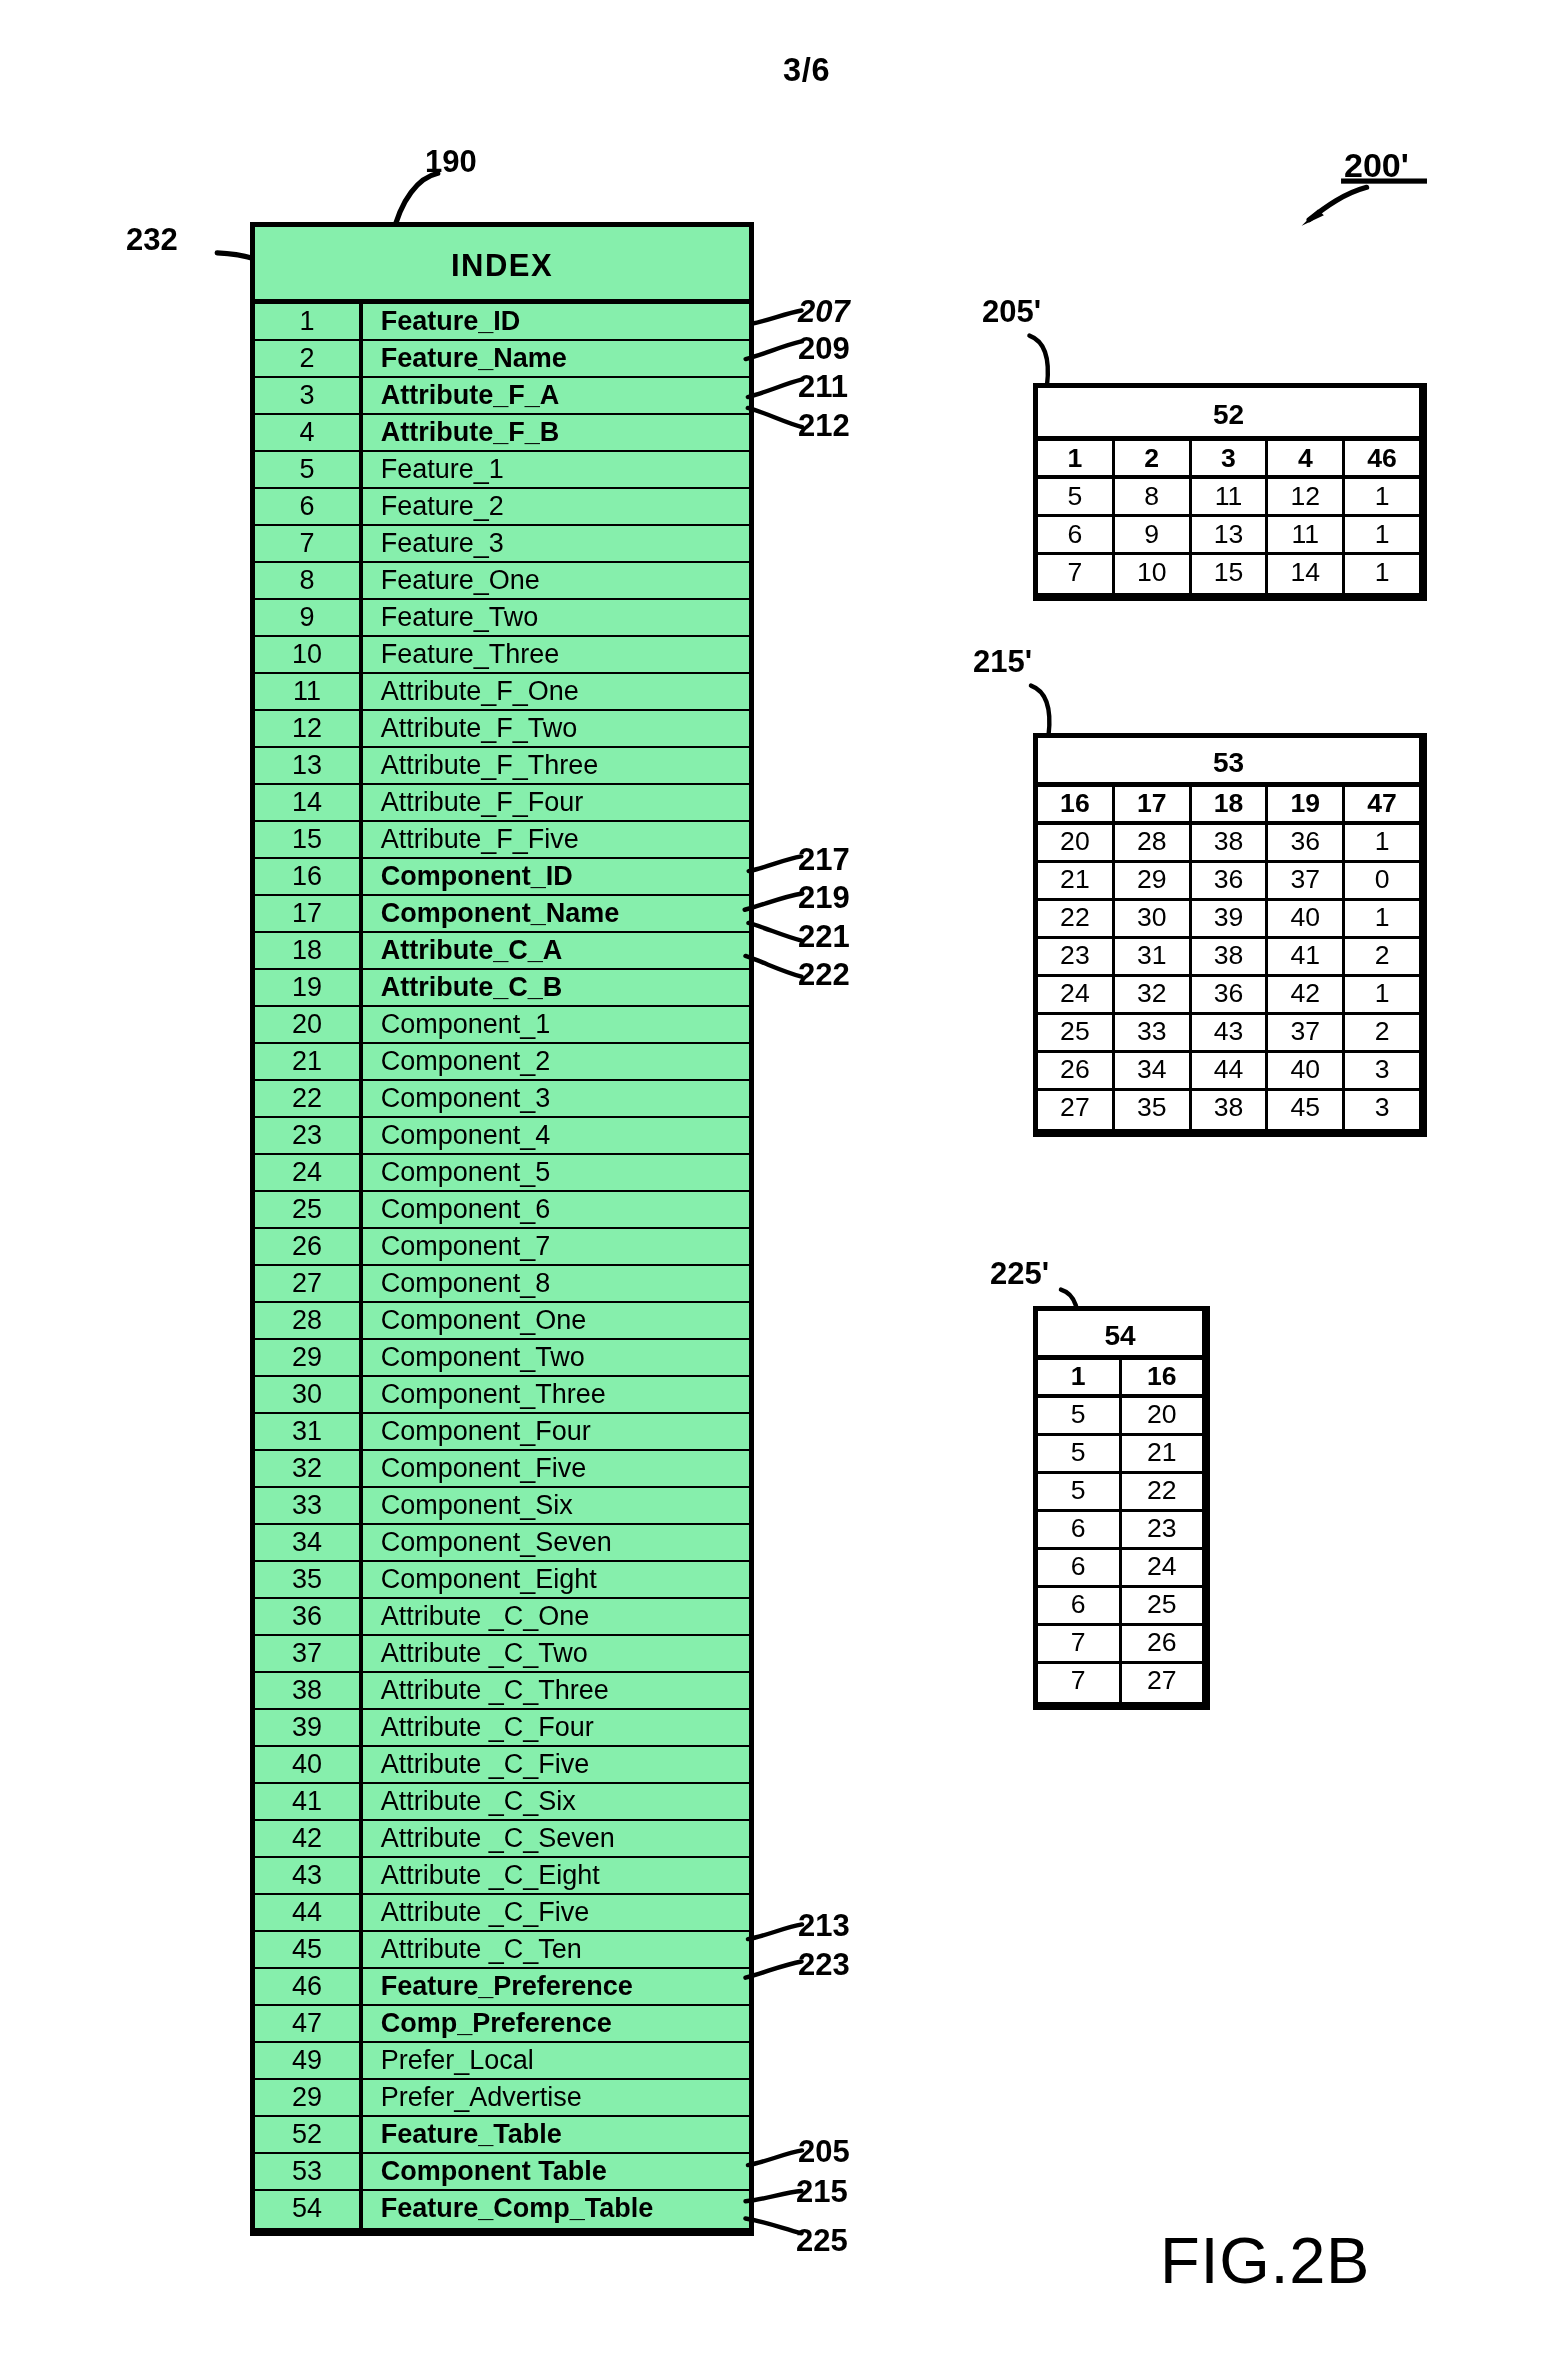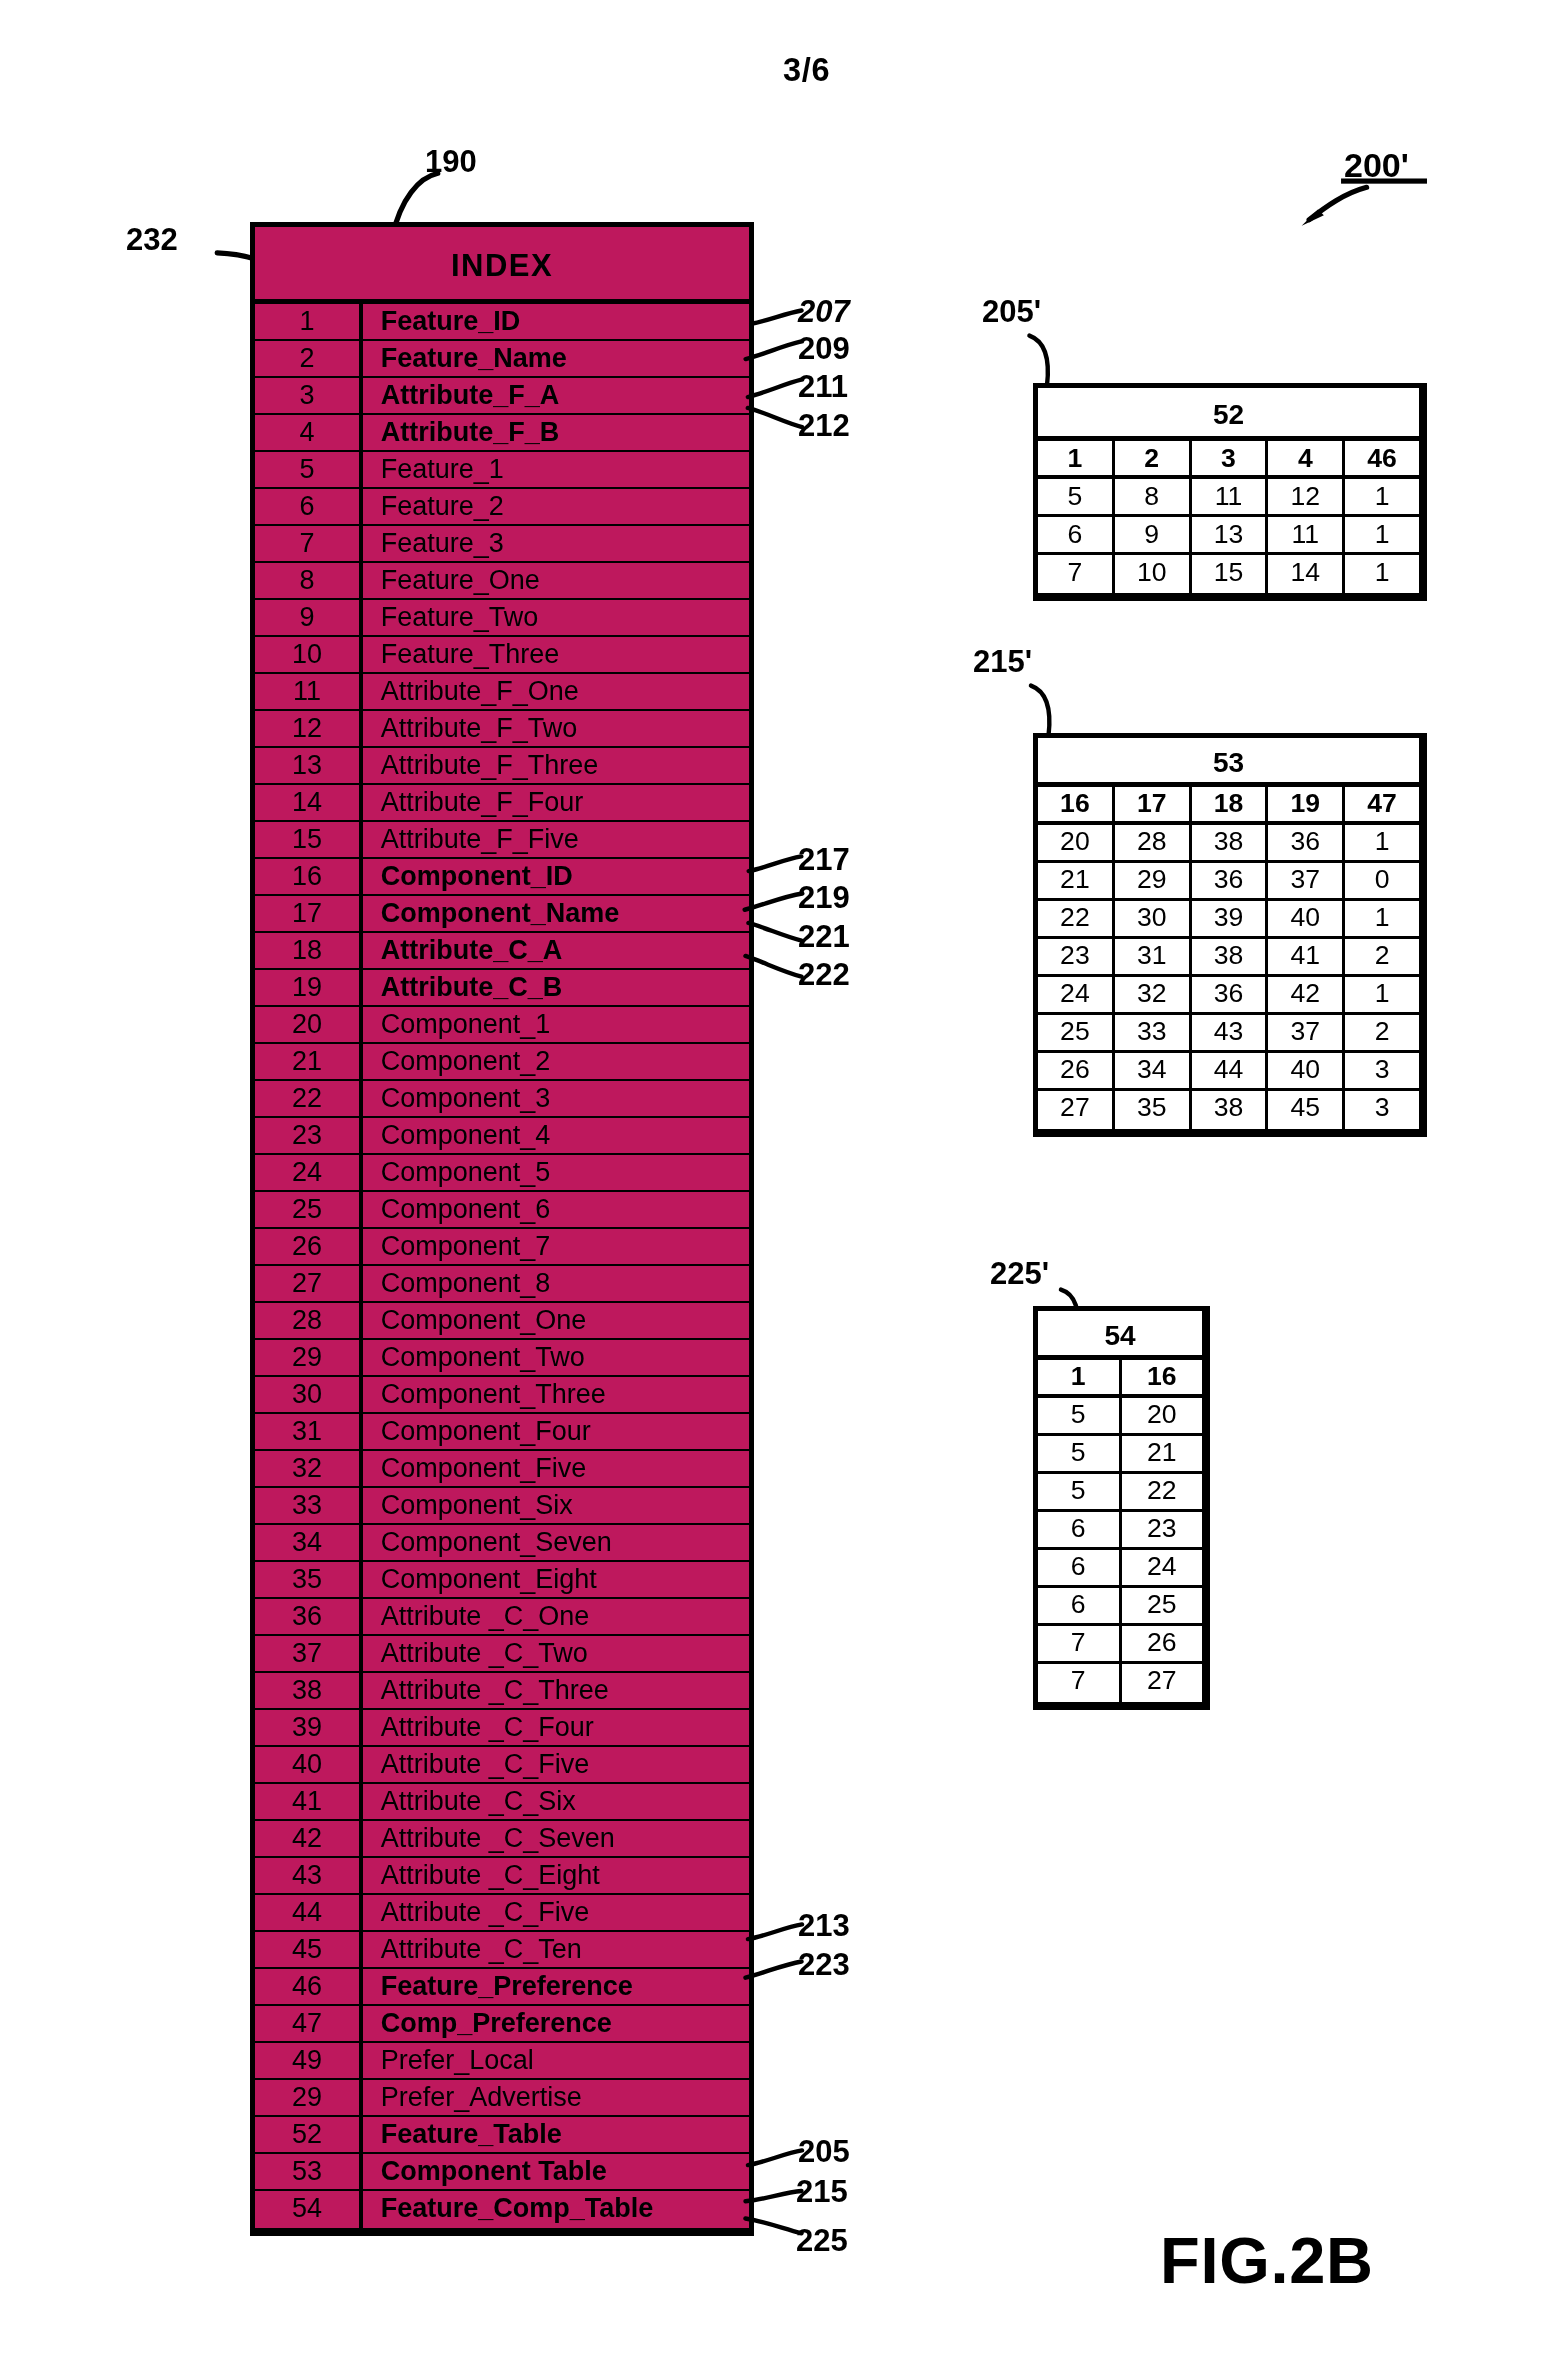--- a/index.html
+++ b/index.html
@@ -44,21 +44,21 @@
 
   
   #index-table {
     position: absolute;
     left: 250px;
     top: 222px;
     width: 504px;
     border: 5.2px solid #000;
     border-bottom-width: 8.1px;
     box-sizing: border-box;
-    background: #be185d;
+    background: #86efac;
   }
   #index-title {
     height: 77px;
     line-height: 77px;
     text-align: center;
     font-size: 31px;
     font-weight: bold;
     letter-spacing: 1.5px;
     border-bottom: 5.2px solid #000;
     box-sizing: border-box;
@@ -139,21 +139,21 @@
   #table-225 .cap { height: 49px; line-height: 49px; }
   #table-225 .trow { height: 38px; }
   #table-225 .tcell { flex: 1 1 0; line-height: 33px; }
 
   
   #fig-label {
     position: absolute;
     left: 1160px;
     top: 2223px;
     font-size: 65px;
-    font-weight: bold;
+    font-weight: normal;
     letter-spacing: 0.7px;
   }
 </style>
 </head>
 <body>
 
 <div id="page-number">3/6</div>
 
 <div class="ref big" style="left:1344px; top:146px;">200'</div>
 <div class="lead" style="left:1256px; top:177px;">

